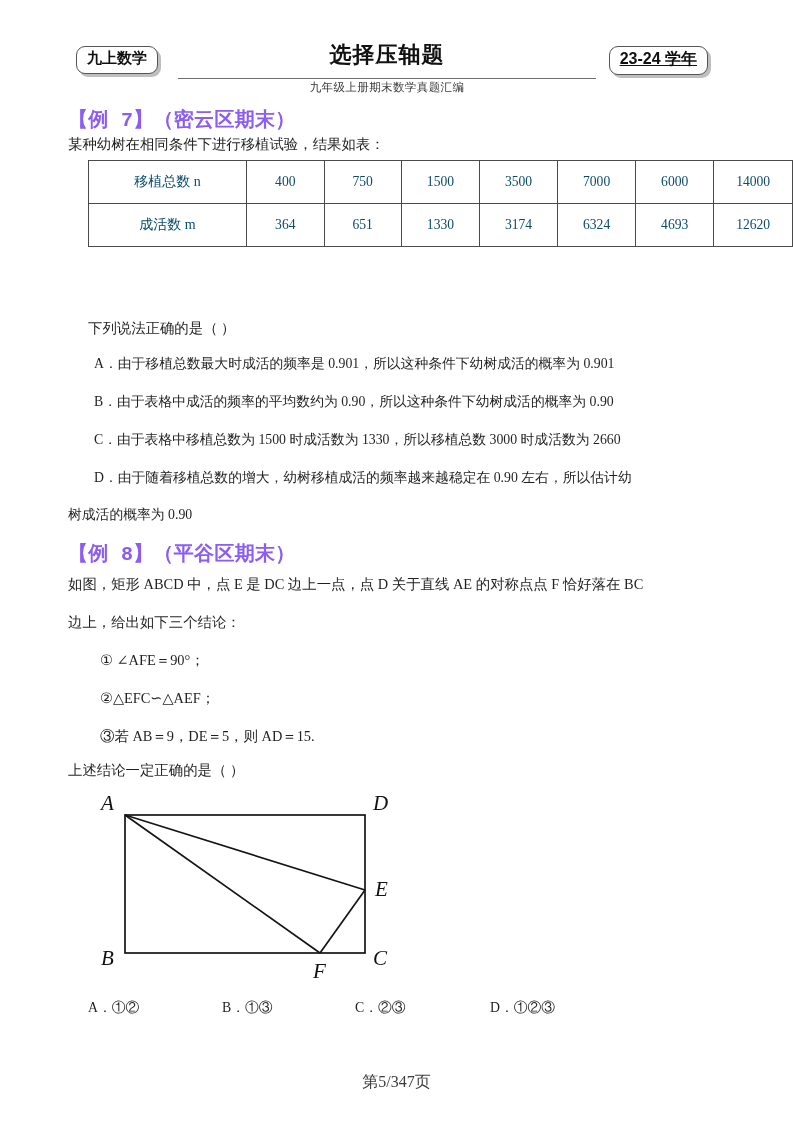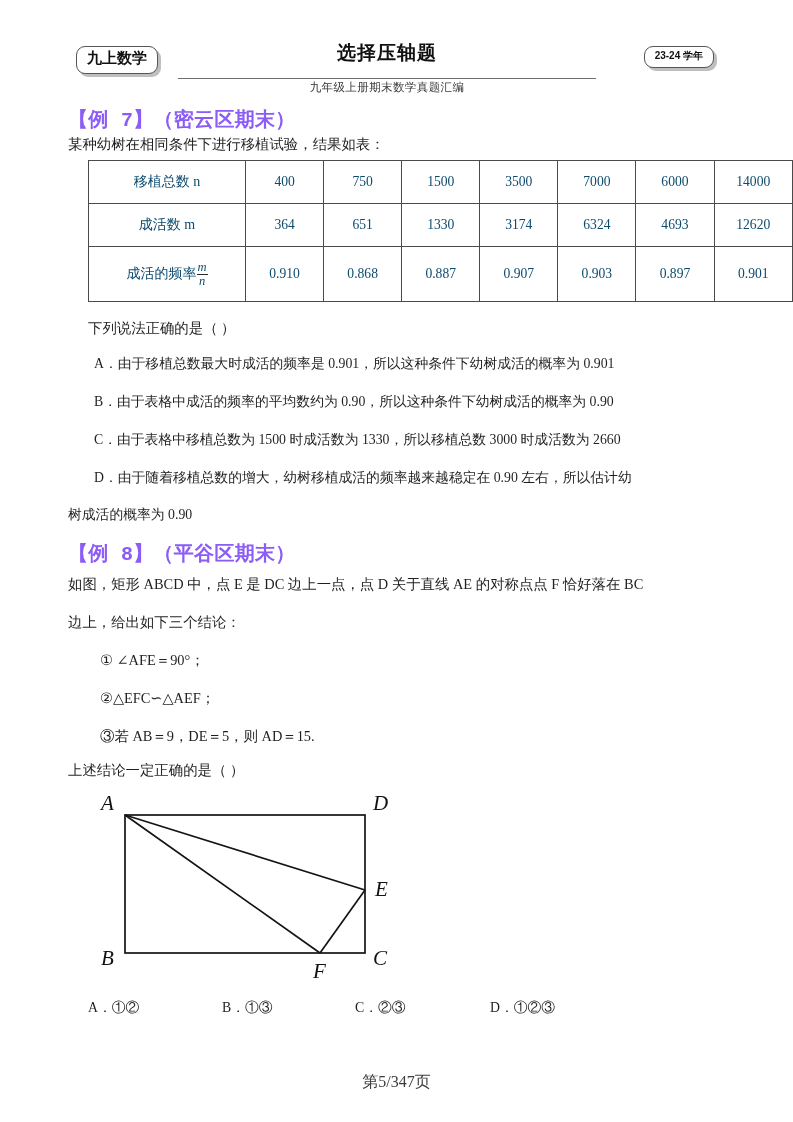--- a/index.html
+++ b/index.html
@@ -41,32 +41,32 @@
     font-family: "Liberation Sans", "DejaVu Sans", sans-serif;
     font-weight: bold;
     font-size: 15px;
     color: #111;
     text-align: center;
     padding: 3px 10px 6px 10px;
     white-space: nowrap;
     line-height: 1.1;
   }
   .badge-left { left: 4px; }
-  .badge-right { right: 8px; font-size: 10px; }
+  .badge-right { right: 14px; font-size: 16px; text-decoration: underline; }
 
   .header-center {
     position: absolute;
     left: 120px;
     right: 140px;
     top: 0;
     text-align: center;
   }
   .doc-title {
     font-family: "Liberation Sans", "DejaVu Sans", sans-serif;
-    font-size: 19px;
+    font-size: 22px;
     font-weight: bold;
     letter-spacing: 1px;
     color: #111;
     line-height: 1.35;
     padding-bottom: 1px;
   }
   .header-rule {
     position: absolute;
     left: 106px;
     right: 126px;
@@ -211,30 +211,20 @@
         <tr class="r2">
           <td class="rowhead">成活数 m</td>
           <td class="cell">364</td>
           <td class="cell">651</td>
           <td class="cell">1330</td>
           <td class="cell">3174</td>
           <td class="cell">6324</td>
           <td class="cell">4693</td>
           <td class="cell">12620</td>
         </tr>
-        <tr class="r3">
-          <td class="rowhead"><span>成活的频率</span><span class="frac"><span class="num">m</span><span class="den">n</span></span></td>
-          <td class="cell">0.910</td>
-          <td class="cell">0.868</td>
-          <td class="cell">0.887</td>
-          <td class="cell">0.907</td>
-          <td class="cell">0.903</td>
-          <td class="cell">0.897</td>
-          <td class="cell">0.901</td>
-        </tr>
       </tbody>
         </table>
     </div>
 
     <div class="blk para" style="left:88px; top:318px;">下列说法正确的是（      ）</div>
 
     <div class="blk opt" style="left:94px; top:354px;">A．由于移植总数最大时成活的频率是 0.901，所以这种条件下幼树成活的概率为 0.901</div>
     <div class="blk opt" style="left:94px; top:392px;">B．由于表格中成活的频率的平均数约为 0.90，所以这种条件下幼树成活的概率为 0.90</div>
     <div class="blk opt" style="left:94px; top:430px;">C．由于表格中移植总数为 1500 时成活数为 1330，所以移植总数 3000 时成活数为 2660</div>
     <div class="blk opt" style="left:94px; top:468px;">D．由于随着移植总数的增大，幼树移植成活的频率越来越稳定在 0.90 左右，所以估计幼</div>

